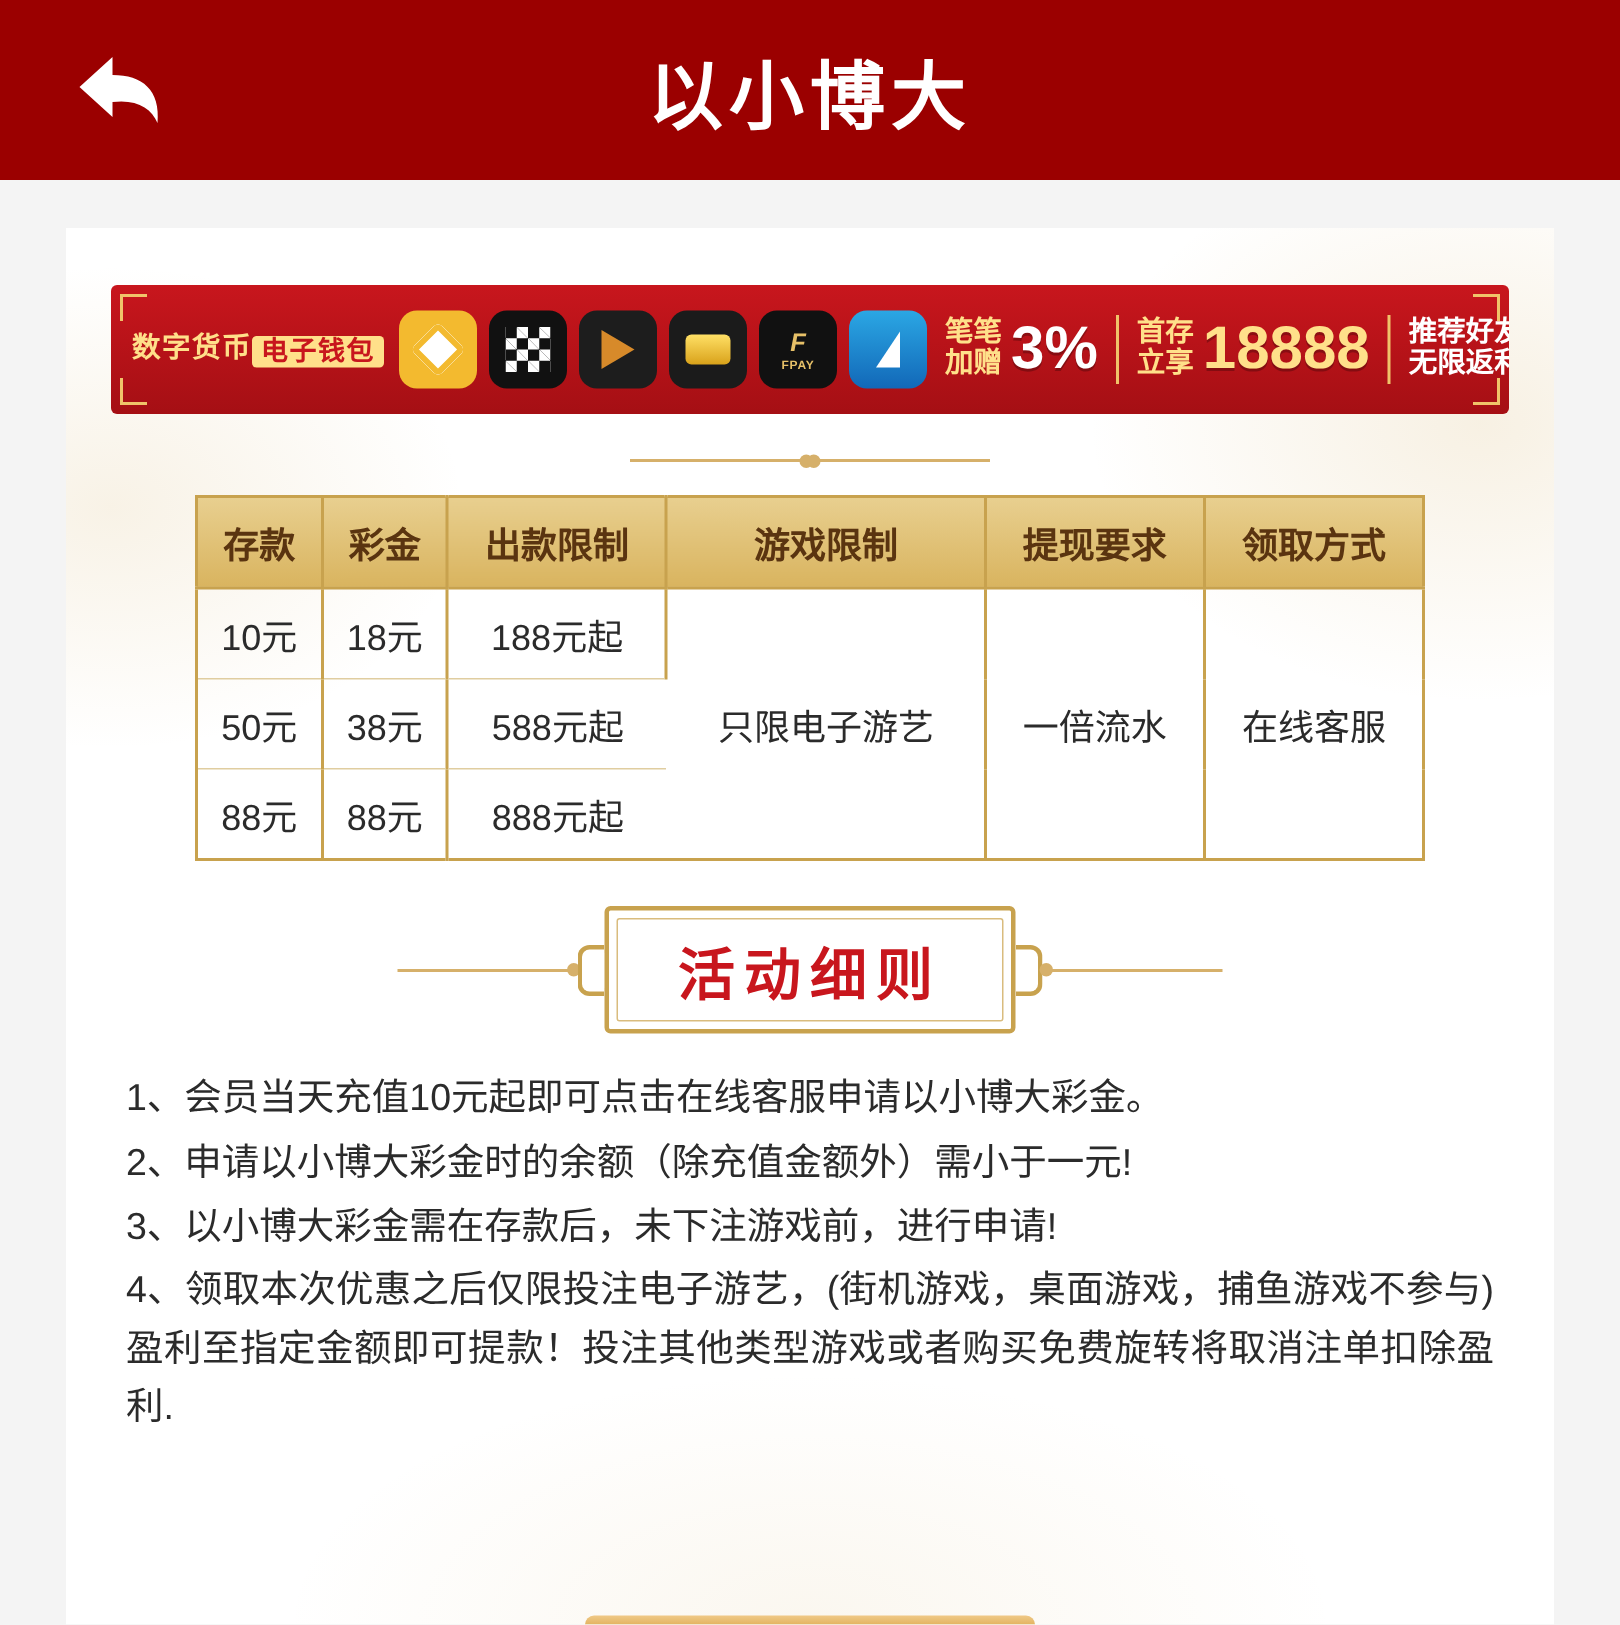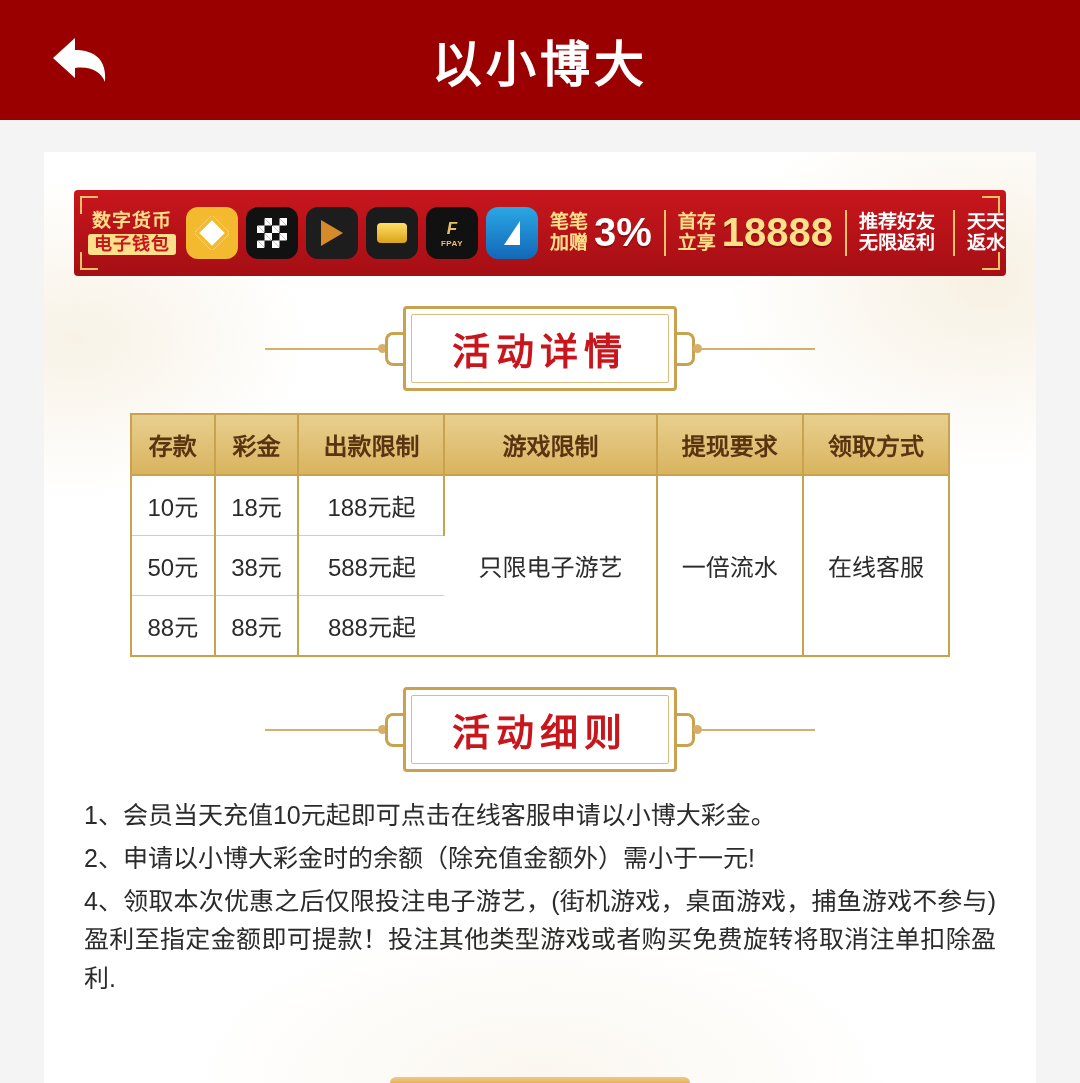--- a/index.html
+++ b/index.html
@@ -73,21 +73,21 @@
   .corner {
     position: absolute; width: 18px; height: 18px;
     border: 2px solid #f0c36a;
   }
   .corner.tl { top: 6px; left: 6px; border-right: none; border-bottom: none; }
   .corner.tr { top: 6px; right: 6px; border-left: none; border-bottom: none; }
   .corner.bl { bottom: 6px; left: 6px; border-right: none; border-top: none; }
   .corner.br { bottom: 6px; right: 6px; border-left: none; border-top: none; }
 
   .bn-wallet {
-    display: flex; flex-direction: column; align-items: center;
+    display: flex; flex-direction: row; align-items: center;
     line-height: 1.05; margin-right: 10px; flex: none;
   }
   .bn-wallet .l1 {
     color: #ffe08a; font-size: 19px; font-weight: 700; letter-spacing: 1px;
   }
   .bn-wallet .l2 {
     margin-top: 3px;
     color: #c8161d; background: #ffe08a;
     font-size: 18px; font-weight: 700;
     padding: 1px 6px; border-radius: 3px; letter-spacing: 1px;
@@ -322,25 +322,20 @@
         <span class="bn-2line white">
           <span>天天</span>
           <span>返水</span>
         </span>
 
       </div>
     </div>
 
     <div class="sec-title-wrap">
       <span class="dash left"></span>
-      <span class="plaque">
-        <span class="wing l"></span>
-        <span class="wing r"></span>
-        <span class="plaque-text">活动详情</span>
-      </span>
       <span class="dash right"></span>
     </div>
 
 
     <table class="tbl">
       <thead>
         <tr>
           <th>存款</th>
           <th>彩金</th>
           <th>出款限制</th>
@@ -377,19 +372,20 @@
         <span class="wing l"></span>
         <span class="wing r"></span>
         <span class="plaque-text">活动细则</span>
       </span>
       <span class="dash right"></span>
     </div>
 
     <div class="rules">
       <p>1、会员当天充值10元起即可点击在线客服申请以小博大彩金。</p>
       <p>2、申请以小博大彩金时的余额（除充值金额外）需小于一元!</p>
+      <p>3、以小博大彩金需在存款后，未下注游戏前，进行申请!</p>
       <p>4、领取本次优惠之后仅限投注电子游艺，(街机游戏，桌面游戏，捕鱼游戏不参与)盈利至指定金额即可提款！投注其他类型游戏或者购买免费旋转将取消注单扣除盈利.</p>
 
     </div>
 
     <div class="btn-peek"></div>
   </div>
 </div>
 
 </body></html>

